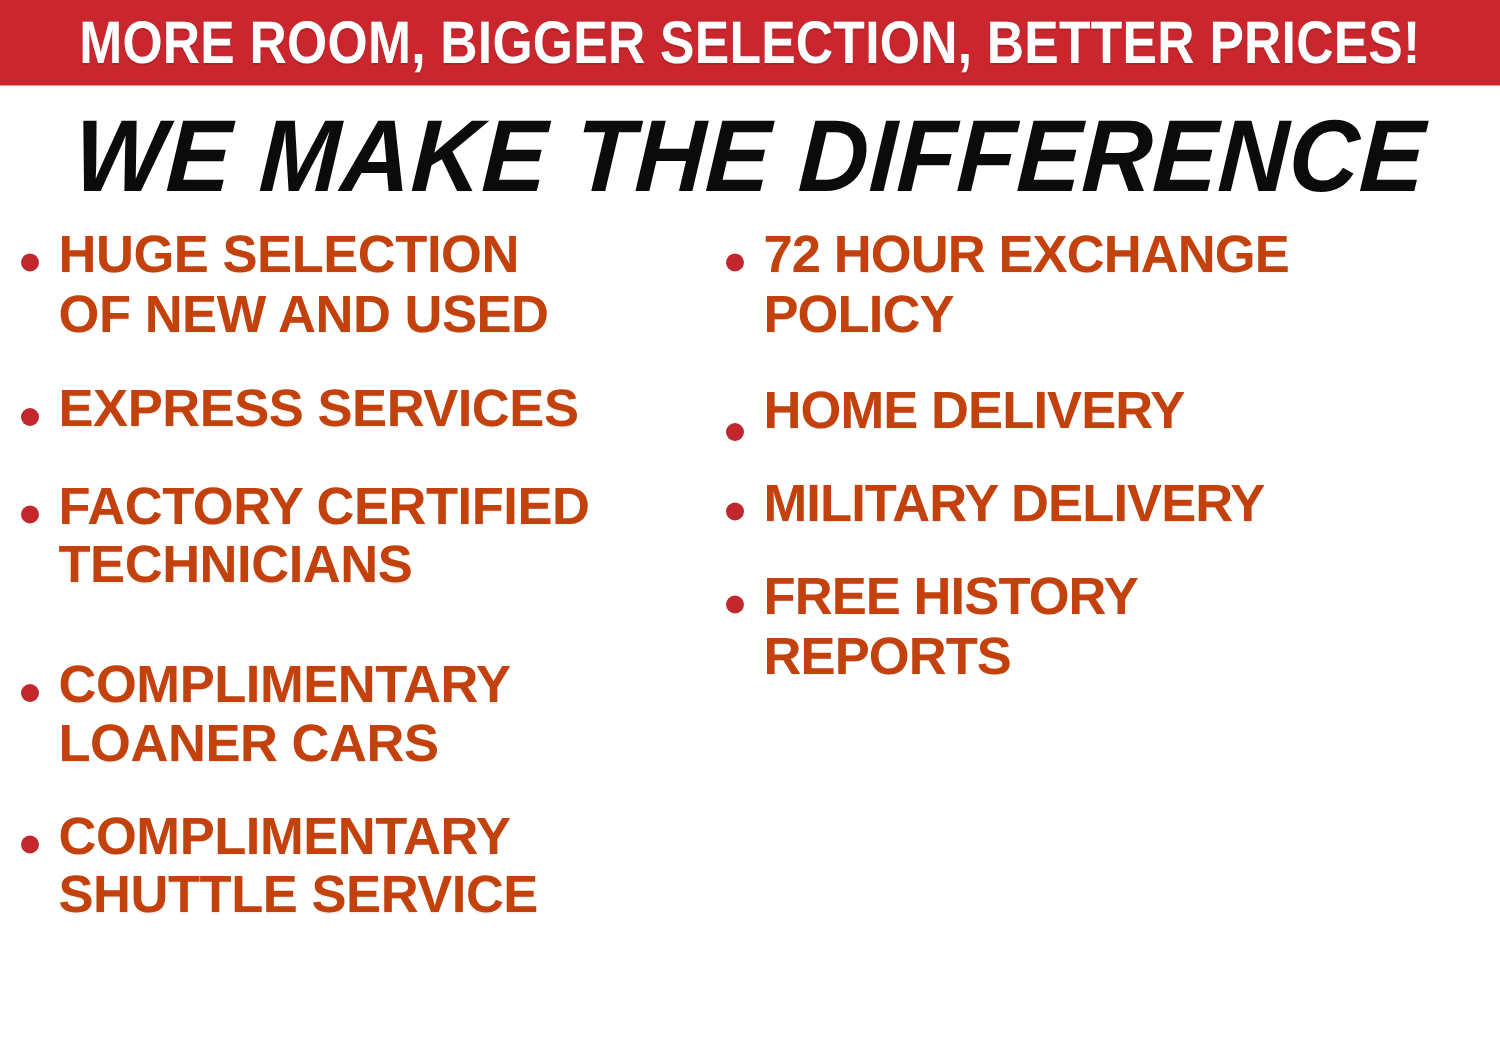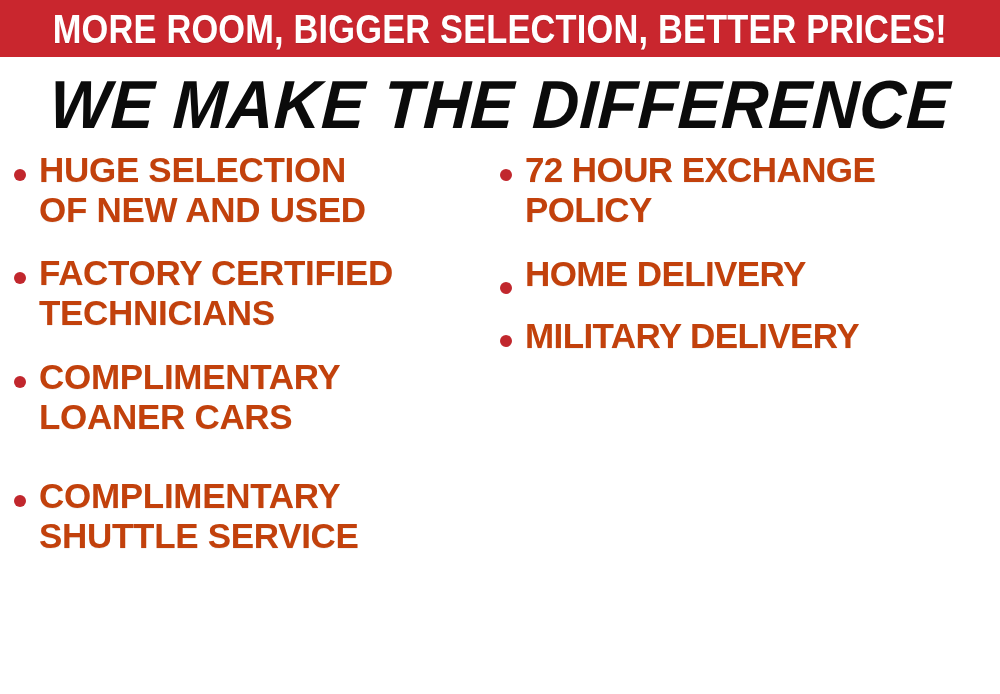--- a/index.html
+++ b/index.html
@@ -78,21 +78,21 @@
     left: 0;
     top: 150px;
     width: 1000px;
     height: 544px;
   }
   .col {
     position: absolute;
     top: 0;
   }
   .col-left  { left: 14px;  width: 478px; }
-  .col-right { left: 500px; width: 488px; }
+  .col-right { left: 484px; width: 488px; }
 
   .bullet-item {
     display: flex;
     align-items: flex-start;
     margin-bottom: 20px;
   }
   .dot {
     flex: 0 0 auto;
     width: 12px;
     height: 12px;
@@ -142,20 +142,24 @@
   <div class="columns">
 
     <div class="col col-left">
       <div class="bullet-item">
         <span class="dot"></span>
         <span class="btext">HUGE SELECTION
 OF NEW AND USED</span>
       </div>
       <div class="bullet-item">
         <span class="dot"></span>
+        <span class="btext">EXPRESS SERVICES</span>
+      </div>
+      <div class="bullet-item">
+        <span class="dot"></span>
         <span class="btext">FACTORY CERTIFIED
 TECHNICIANS</span>
       </div>
       <div class="bullet-item">
         <span class="dot"></span>
         <span class="btext">COMPLIMENTARY
 LOANER CARS</span>
       </div>
       <div class="bullet-item">
         <span class="dot"></span>
@@ -171,16 +175,21 @@
 POLICY</span>
       </div>
       <div class="bullet-item">
         <span class="dot"></span>
         <span class="btext">HOME DELIVERY</span>
       </div>
       <div class="bullet-item">
         <span class="dot"></span>
         <span class="btext">MILITARY DELIVERY</span>
       </div>
+      <div class="bullet-item">
+        <span class="dot"></span>
+        <span class="btext">FREE HISTORY
+REPORTS</span>
+      </div>
     </div>
 
   </div>
 </div>
 
 </body></html>

